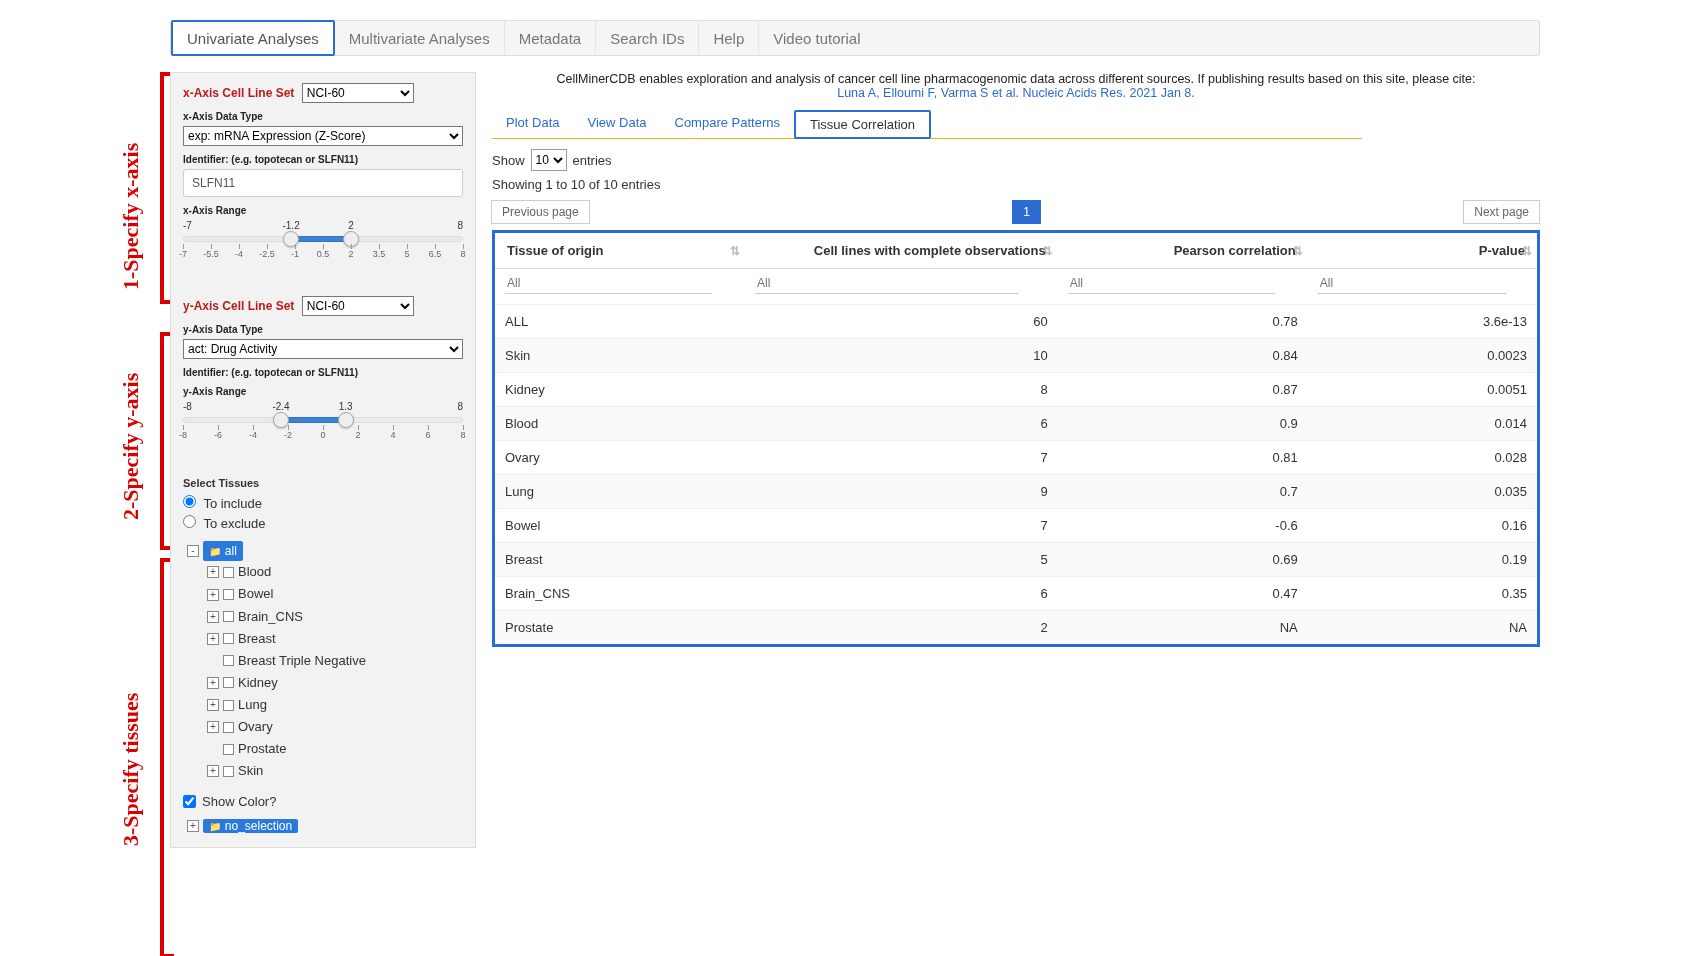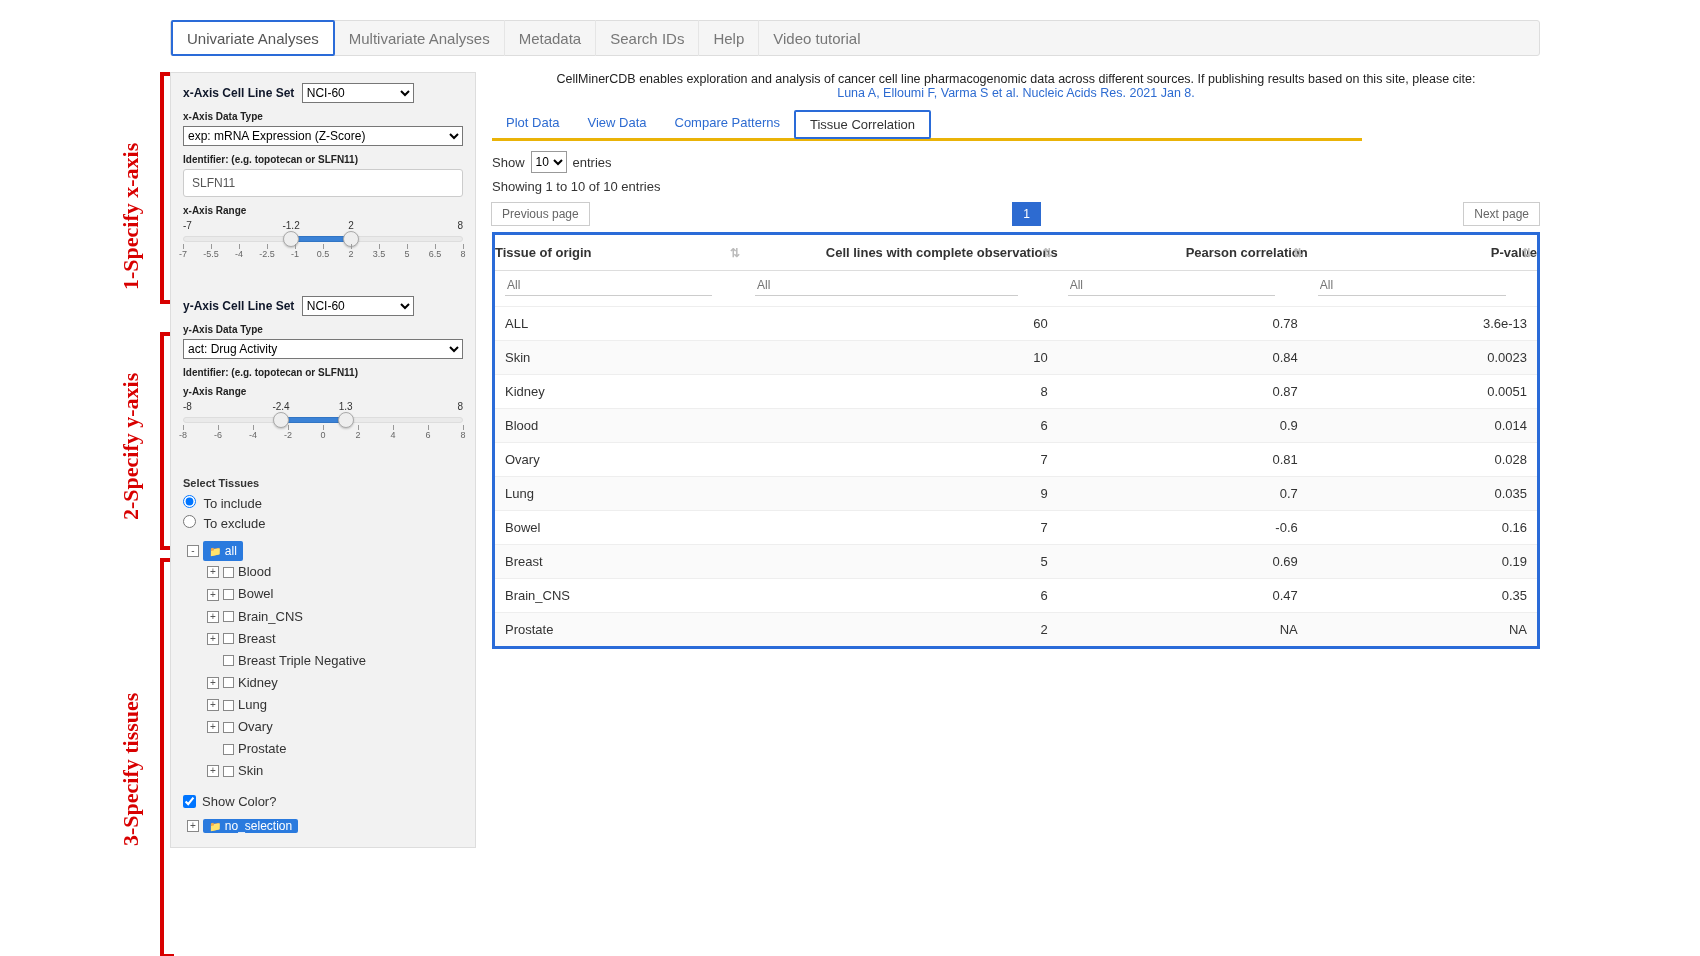--- a/index.html
+++ b/index.html
@@ -9,21 +9,21 @@
 
   .nav-tabs { background: #f5f5f5; border: 1px solid #ddd; border-radius: 3px; padding: 0; display: flex; align-items: center; height: 36px; }
   .nav-tab { padding: 0 14px; height: 36px; display: flex; align-items: center; color: #777; font-size: 15px; cursor: pointer; border-right: 1px solid #e5e5e5; }
   .nav-tab.active { background: #fff; color: #555; border: 2px solid #2a6bd8; border-radius: 2px; margin: -1px 0; }
   .nav-tab:last-child { border-right: none; }
 
   .content-row { display: flex; margin-top: 16px; gap: 16px; align-items: flex-start; }
 
   .sidebar { width: 306px; background: #f2f2f2; border: 1px solid #ddd; padding: 10px 12px 14px 12px; }
   .sidebar label.block-label { font-size: 10px; font-weight: bold; color: #222; display: block; margin-bottom: 4px; }
-  .sidebar .inline-label { font-size: 12px; font-weight: bold; color: #0f172a; display: inline; }
+  .sidebar .inline-label { font-size: 12px; font-weight: bold; color: #b91c1c; display: inline; }
   .sidebar select.small { font-size: 12px; height: 20px; margin-left: 4px; width: 112px; background:#fff; border:1px solid #777;}
   .sidebar select.full { width: 100%; font-size: 12px; height: 20px; background:#fff; border:1px solid #777;}
   .sidebar input.text { width: 100%; font-size: 12px; height: 28px; padding: 4px 8px; border: 1px solid #ccc; border-radius: 3px; color:#555;}
   .sidebar .group-gap { margin-bottom: 8px; }
   .sidebar .big-gap { height: 36px; }
 
   .slider-wrap { position: relative; height: 40px; margin-top: 2px;}
   .slider-labels { display: flex; justify-content: space-between; font-size: 10px; color: #333; position: relative; height: 12px;}
   .slider-labels .lab-min { position:absolute; left:0;}
   .slider-labels .lab-max { position:absolute; right:0;}
@@ -44,38 +44,38 @@
   .tree-node { display:flex; align-items:center; gap: 4px; }
   .tree-toggler { width:12px; height:12px; border:1px solid #888; font-size:10px; line-height:10px; text-align:center; color:#555; background:#fff;}
   .tree-children { margin-left: 20px; }
   .tree-checkbox { width:11px; height:11px; border:1px solid #888; background:#fff;}
   .showcolor-row { display:flex; align-items:center; gap:6px; font-size:13px; margin: 12px 0 10px 0;}
 
   .main-panel { flex: 1; min-width: 0; }
   .intro { text-align:center; color:#222; font-size:12.5px; margin-bottom: 2px;}
   .intro a { color: #2d6bd1; text-decoration:none;}
 
-  .subtabs { display:flex; border-bottom:3px solid #eab308; margin-top: 10px; width: 870px;}
+  .subtabs { display:flex; border-bottom:1px solid #eab308; margin-top: 10px; width: 870px;}
   .subtab { padding: 5px 14px; font-size: 13px; color: #2d6bd1; cursor:pointer; background:#fff;}
   .subtab.active { color: #333; border: 2px solid #2a6bd8; border-radius: 2px; margin-bottom:-1px; background:#fff;}
 
   .show-entries-row { margin: 10px 0 2px 0; display:flex; align-items:center; gap:6px; font-size: 13px; }
   .show-entries-row select { font-size:12px; height:22px; border:1px solid #999; background:#fff;}
   .showing-row { margin: 6px 0 8px 0; font-size: 13px; }
 
   .pager { display:flex; justify-content:space-between; margin-bottom: 6px;}
   .pager .pbtn { border:1px solid #ccc; background:#fff; padding: 4px 10px; font-size:12px; color:#666; margin-left:-1px;}
   .pager .pbtn.page { background:#2d6bd1; color:#fff; border-color:#2d6bd1;}
 
   .table-box { border: 3px solid #2a6bd8; padding: 0; }
   .tool-buttons { border-bottom:1px solid #ddd; padding: 6px 8px;}
   .tool-buttons .tbtn { display:inline-block; border:1px solid #ccc; background:#fff; font-size:11px; padding: 2px 8px; margin-right: 0px;}
 
   table.data { width:100%; border-collapse: collapse; table-layout: fixed;}
-  table.data th { text-align:left; font-weight:bold; font-size:13px; padding: 10px 0; position:relative; border-bottom:1px solid #ddd;}
+  table.data th { text-align:left; font-weight:bold; font-size:13px; padding: 10px 12px; position:relative; border-bottom:1px solid #ddd;}
   table.data th .sorter { position:absolute; right:8px; top:50%; transform:translateY(-50%); font-size:12px; color:#bbb; letter-spacing:-3px;}
   table.data th.right, table.data td.right { text-align:right; }
   .filter-row input { width: 90%; border:none; border-bottom:1px solid #ccc; font-size:12px; padding: 3px 2px; color:#999; background:transparent;}
   .filter-row td { padding: 4px 10px 10px 10px;}
   table.data tbody.rows td { padding: 9px 10px; border-top:1px solid #eee; font-size:13px;}
   table.data tbody.rows tr:nth-child(even) td { background:#fafafa;}
 
   
   .callout { position:absolute; color:#d80000; font-weight:bold; font-size:22px; transform: rotate(-90deg); transform-origin: left top; white-space:nowrap; font-family: Georgia, 'Times New Roman', serif;}
   .bracket { position:absolute; border-left: 4px solid #d80000; }

